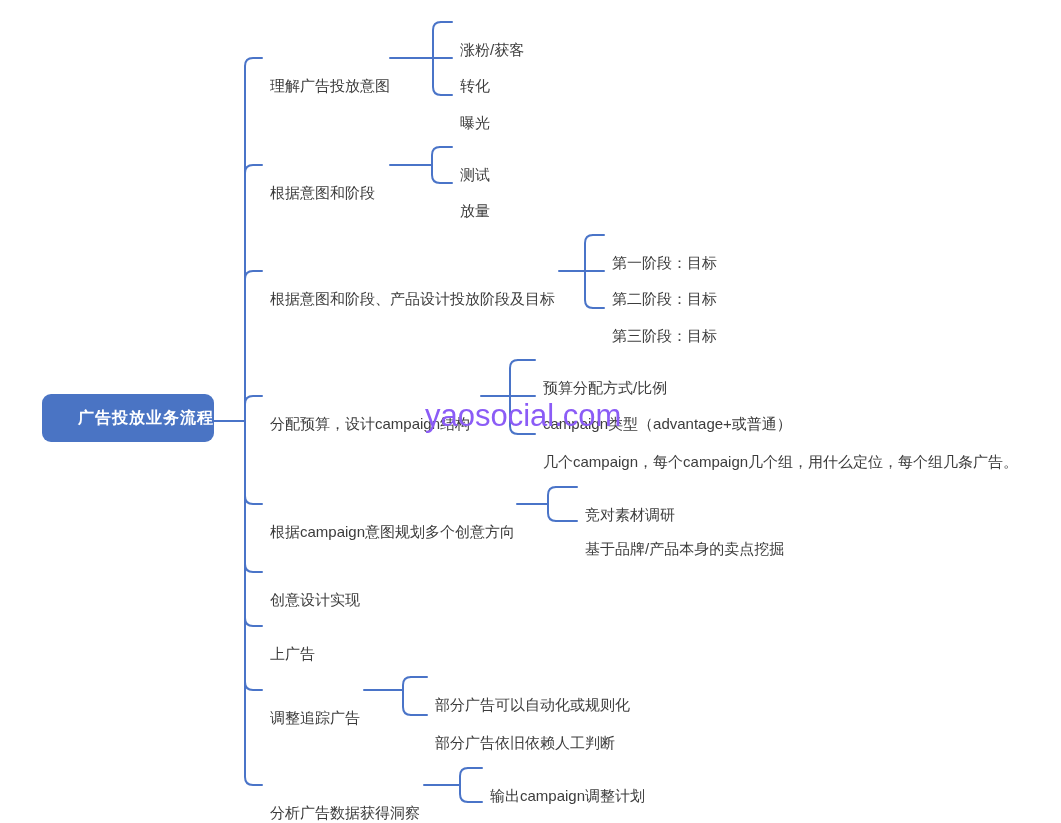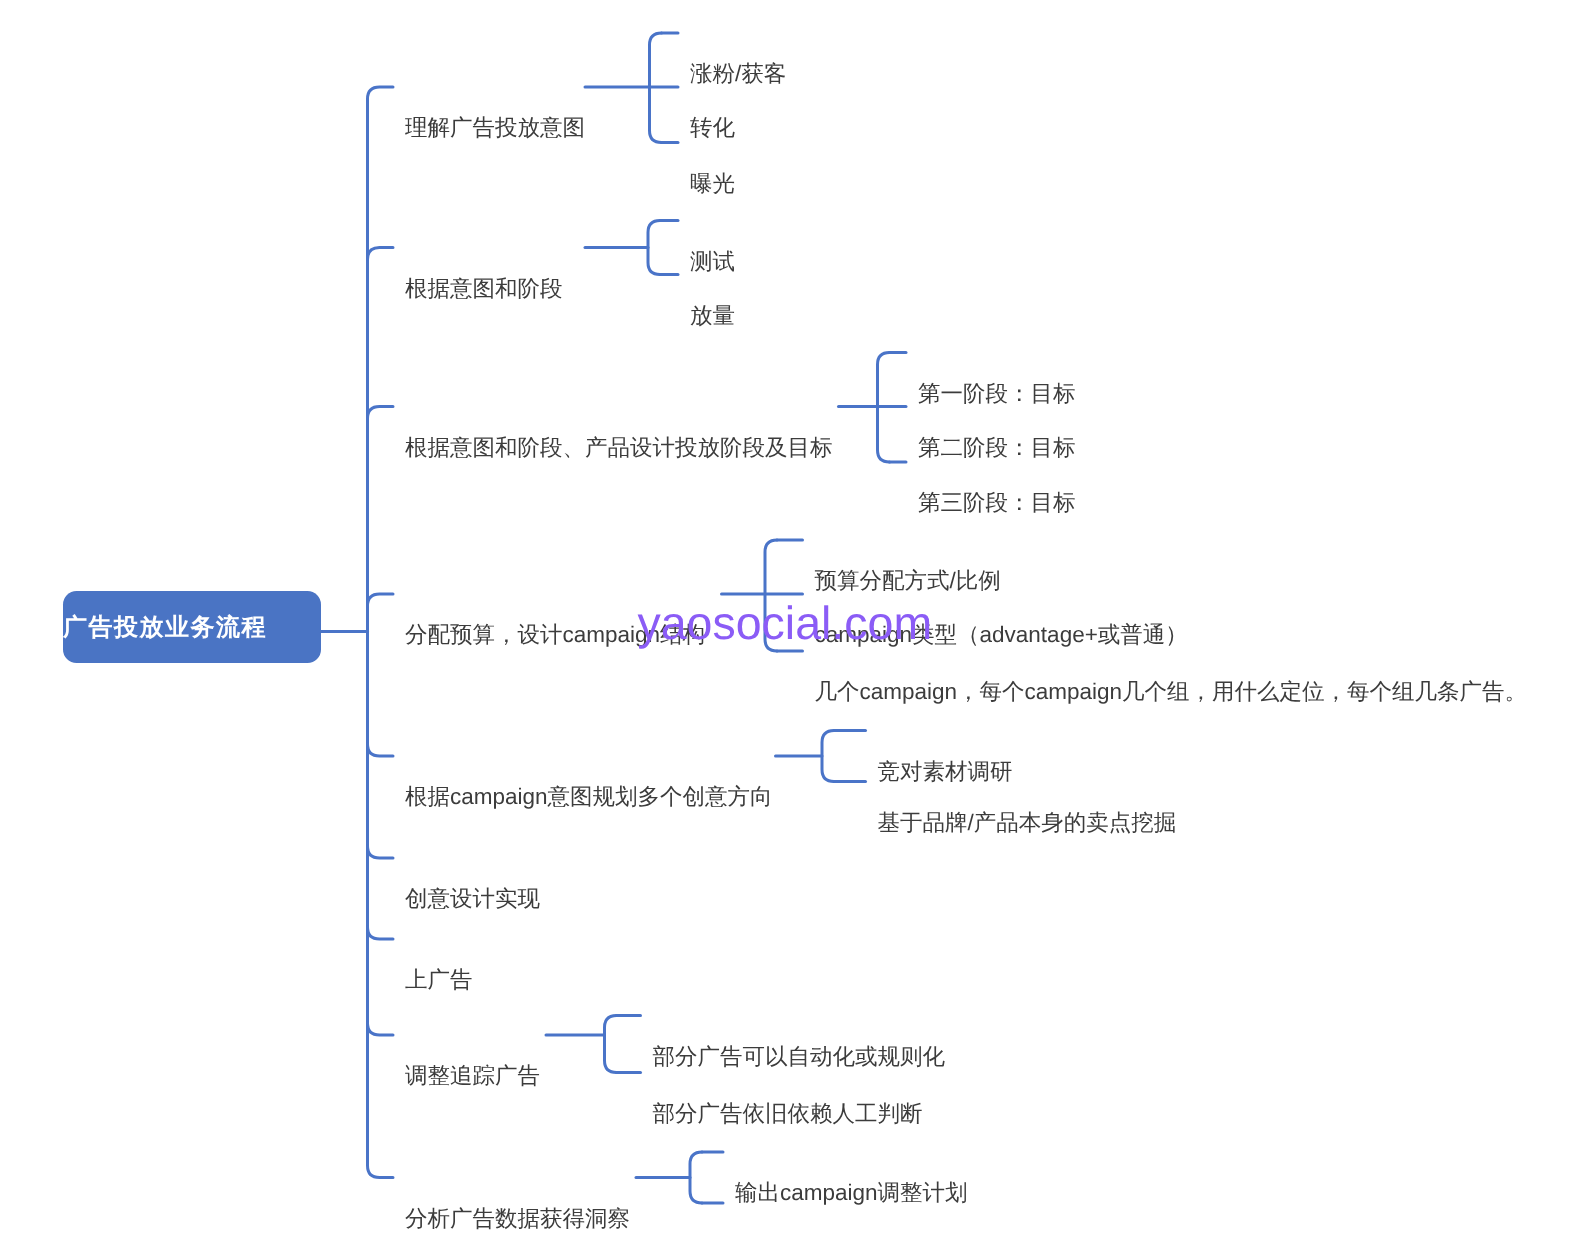--- a/index.html
+++ b/index.html
@@ -29,21 +29,21 @@
   .root-node {
     position: absolute;
     left: 42px;
     top: 394px;
     width: 172px;
     height: 48px;
     background: #4a74c4;
     border-radius: 9px;
     display: flex;
     align-items: center;
-    justify-content: flex-start;
+    justify-content: flex-end;
   }
   .root-node span {
     color: #ffffff;
     font-size: 16px;
     font-weight: bold;
     letter-spacing: 1px;
     white-space: nowrap;
   }
   .topic {
     position: absolute;

